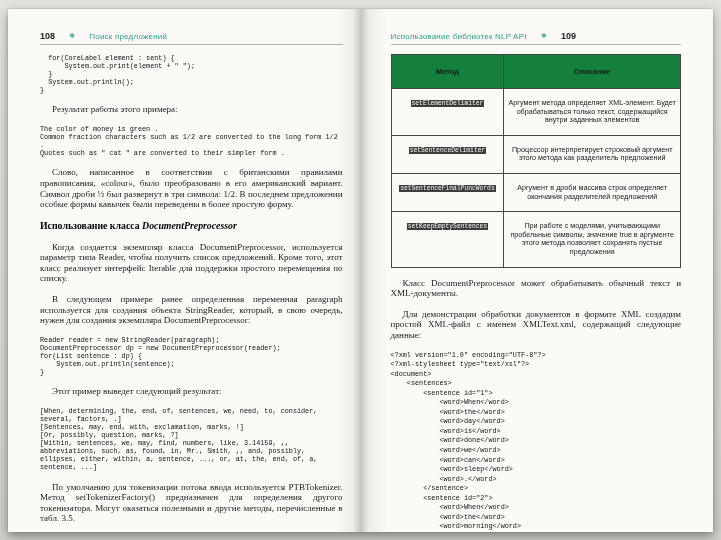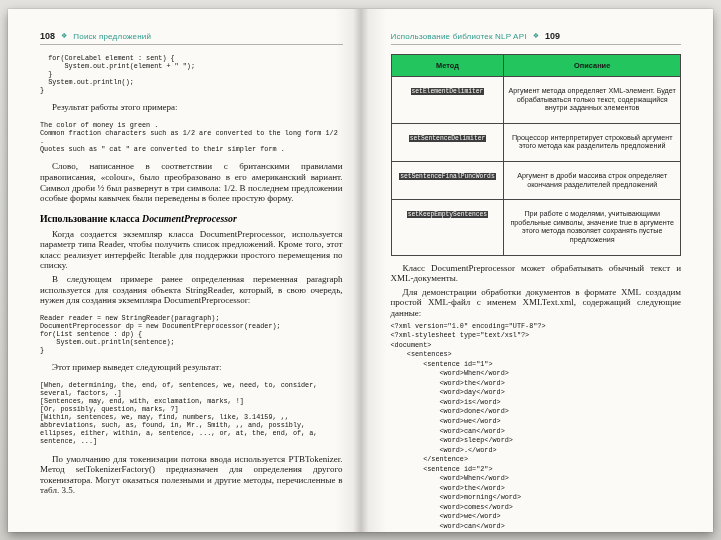--- a/index.html
+++ b/index.html
@@ -21,51 +21,51 @@
     position: absolute; left: 50%; top: 0; bottom: 0; width: 52px;
     transform: translateX(-50%); pointer-events: none; z-index: 5;
     background: linear-gradient(90deg, rgba(0,0,0,0) 0%, rgba(60,50,40,0.07) 35%,
       rgba(60,50,40,0.26) 50%, rgba(60,50,40,0.07) 65%, rgba(0,0,0,0) 100%);
   }
   .page { width: 50%; height: 100%; padding: 22px 0 10px; overflow: hidden; position: relative; }
   .page.left  { padding-left: 32px; padding-right: 18px; }
   .page.right { padding-left: 30px; padding-right: 32px; }
 
   .running-head {
-    display: flex; align-items: baseline; gap: 6px;
+    display: flex; align-items: baseline; gap: 14px;
     border-bottom: 1px solid #b4b2ac; padding-bottom: 3px; margin-bottom: 9px;
   }
   .running-head.rt { justify-content: flex-start; }
   .pagenum { font: bold 9px "Liberation Sans", sans-serif; color: #1c1c1c; }
   .diamond { color: var(--accent); font-size: 7px; position: relative; top: -1px; }
   .head-title { font: 8px "Liberation Sans", sans-serif; color: var(--accent); letter-spacing: 0.2px; }
 
-  p.body { font-size: 9px; line-height: 10.6px; margin: 3px 0; text-align: justify; }
+  p.body { font-size: 9px; line-height: 10.6px; margin: 10px 0; text-align: justify; }
   p.indent { text-indent: 12px; }
 
   pre.code {
     font: 6.8px/8.1px "Liberation Mono", monospace;
     margin: 8px 0; white-space: pre-wrap; color: #111;
   }
   pre.xml { font: 6.8px/9.55px "Liberation Mono", monospace; margin: 3px 0 0; }
 
   h2.section {
     font: bold 9.8px/1.2 "Liberation Serif", serif;
     margin: 9px 0 4px; color: #000;
   }
   h2.section .code-it { font-style: italic; }
 
   .tbl-caption {
     font: bold italic 7.6px/1.25 "Liberation Sans", sans-serif;
     margin: 1px 0 4px; color: #000;
   }
   table.methods { border-collapse: collapse; width: 100%; margin: 0 0 7px; }
   table.methods th {
-    border: 1px solid #464646; background: #22c55e;
-    font: bold 7.4px "Liberation Sans", sans-serif; padding: 6px; text-align: center;
+    border: 1px solid #464646; background: #15803d;
+    font: bold 7.4px "Liberation Sans", sans-serif; padding: 12px; text-align: center;
   }
   table.methods td {
     border: 1px solid #464646; padding: 10px 3px;
     font: 7.2px/8.6px "Liberation Sans", sans-serif; vertical-align: top; text-align: center;
   }
   td.method-cell { width: 39%; }
   .method-badge {
     display: inline; background: #3d3d3d; color: #f7f7f5;
     font: 6.3px/1.55 "Liberation Mono", monospace; padding: 0 1px;
   }

